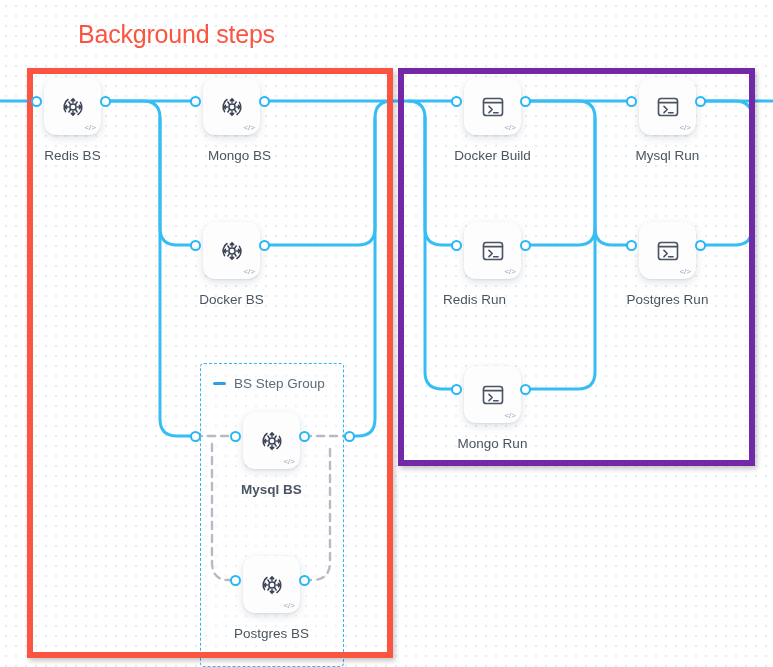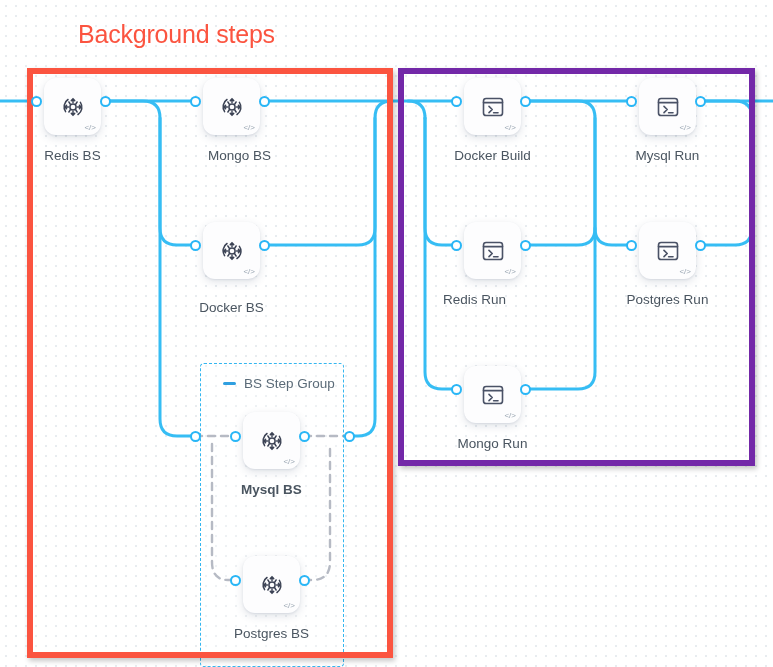--- a/index.html
+++ b/index.html
@@ -40,21 +40,21 @@
   
   .stepgroup{
     position:absolute;
     box-sizing:border-box;
     border:1.6px dashed #33b6f0;
     border-radius:4px;
     background:rgba(255,255,255,0.28);
   }
   .stepgroup-header{
     position:absolute;
-    top:12px;left:22px;
+    top:12px;left:12px;
     display:flex;align-items:center;gap:8px;
     font-size:13.5px;
     color:#5b6b78;
     white-space:nowrap;
   }
   .collapse-dash{
     display:inline-block;width:13px;height:2.6px;background:#2f9fe0;border-radius:2px;
   }
 
   
@@ -177,21 +177,21 @@
     <svg class="glyph" viewBox="0 0 32 32" fill="none" stroke="#3b4254" stroke-width="1.5" stroke-linecap="round">
       <path d="M16 11.4v-3 M14.3 9.6 16 7.9l1.7 1.7 M16 20.6v3 M17.7 22.4 16 24.1l-1.7-1.7"></path>
       <path d="M20.6 16h3 M22.4 14.3 24.1 16l-1.7 1.7 M11.4 16h-3 M9.6 17.7 7.9 16l1.7-1.7"></path>
       <circle cx="16" cy="16" r="3.1"></circle>
       <path d="M13.4 13.4 11.9 11 M18.6 13.4 20.1 11 M13.4 18.6 11.9 21 M18.6 18.6 20.1 21"></path>
       <path d="M8.6 20.6A8.6 8.6 0 0 1 11 8.5"></path>
       <path d="M23.4 11.4a8.6 8.6 0 0 1-2.4 12.1"></path>
     </svg>
     <span class="codebadge">&lt;/&gt;</span>
   </div>
-  <div class="node-label" style="left:188px;top:300px;width:87px;">Docker BS</div>
+  <div class="node-label" style="left:188px;top:292px;width:87px;">Docker BS</div>
 
   <div class="node" style="left:243px;top:412px;">
     <svg class="glyph" viewBox="0 0 32 32" fill="none" stroke="#3b4254" stroke-width="1.5" stroke-linecap="round">
       <path d="M16 11.4v-3 M14.3 9.6 16 7.9l1.7 1.7 M16 20.6v3 M17.7 22.4 16 24.1l-1.7-1.7"></path>
       <path d="M20.6 16h3 M22.4 14.3 24.1 16l-1.7 1.7 M11.4 16h-3 M9.6 17.7 7.9 16l1.7-1.7"></path>
       <circle cx="16" cy="16" r="3.1"></circle>
       <path d="M13.4 13.4 11.9 11 M18.6 13.4 20.1 11 M13.4 18.6 11.9 21 M18.6 18.6 20.1 21"></path>
       <path d="M8.6 20.6A8.6 8.6 0 0 1 11 8.5"></path>
       <path d="M23.4 11.4a8.6 8.6 0 0 1-2.4 12.1"></path>
     </svg>

